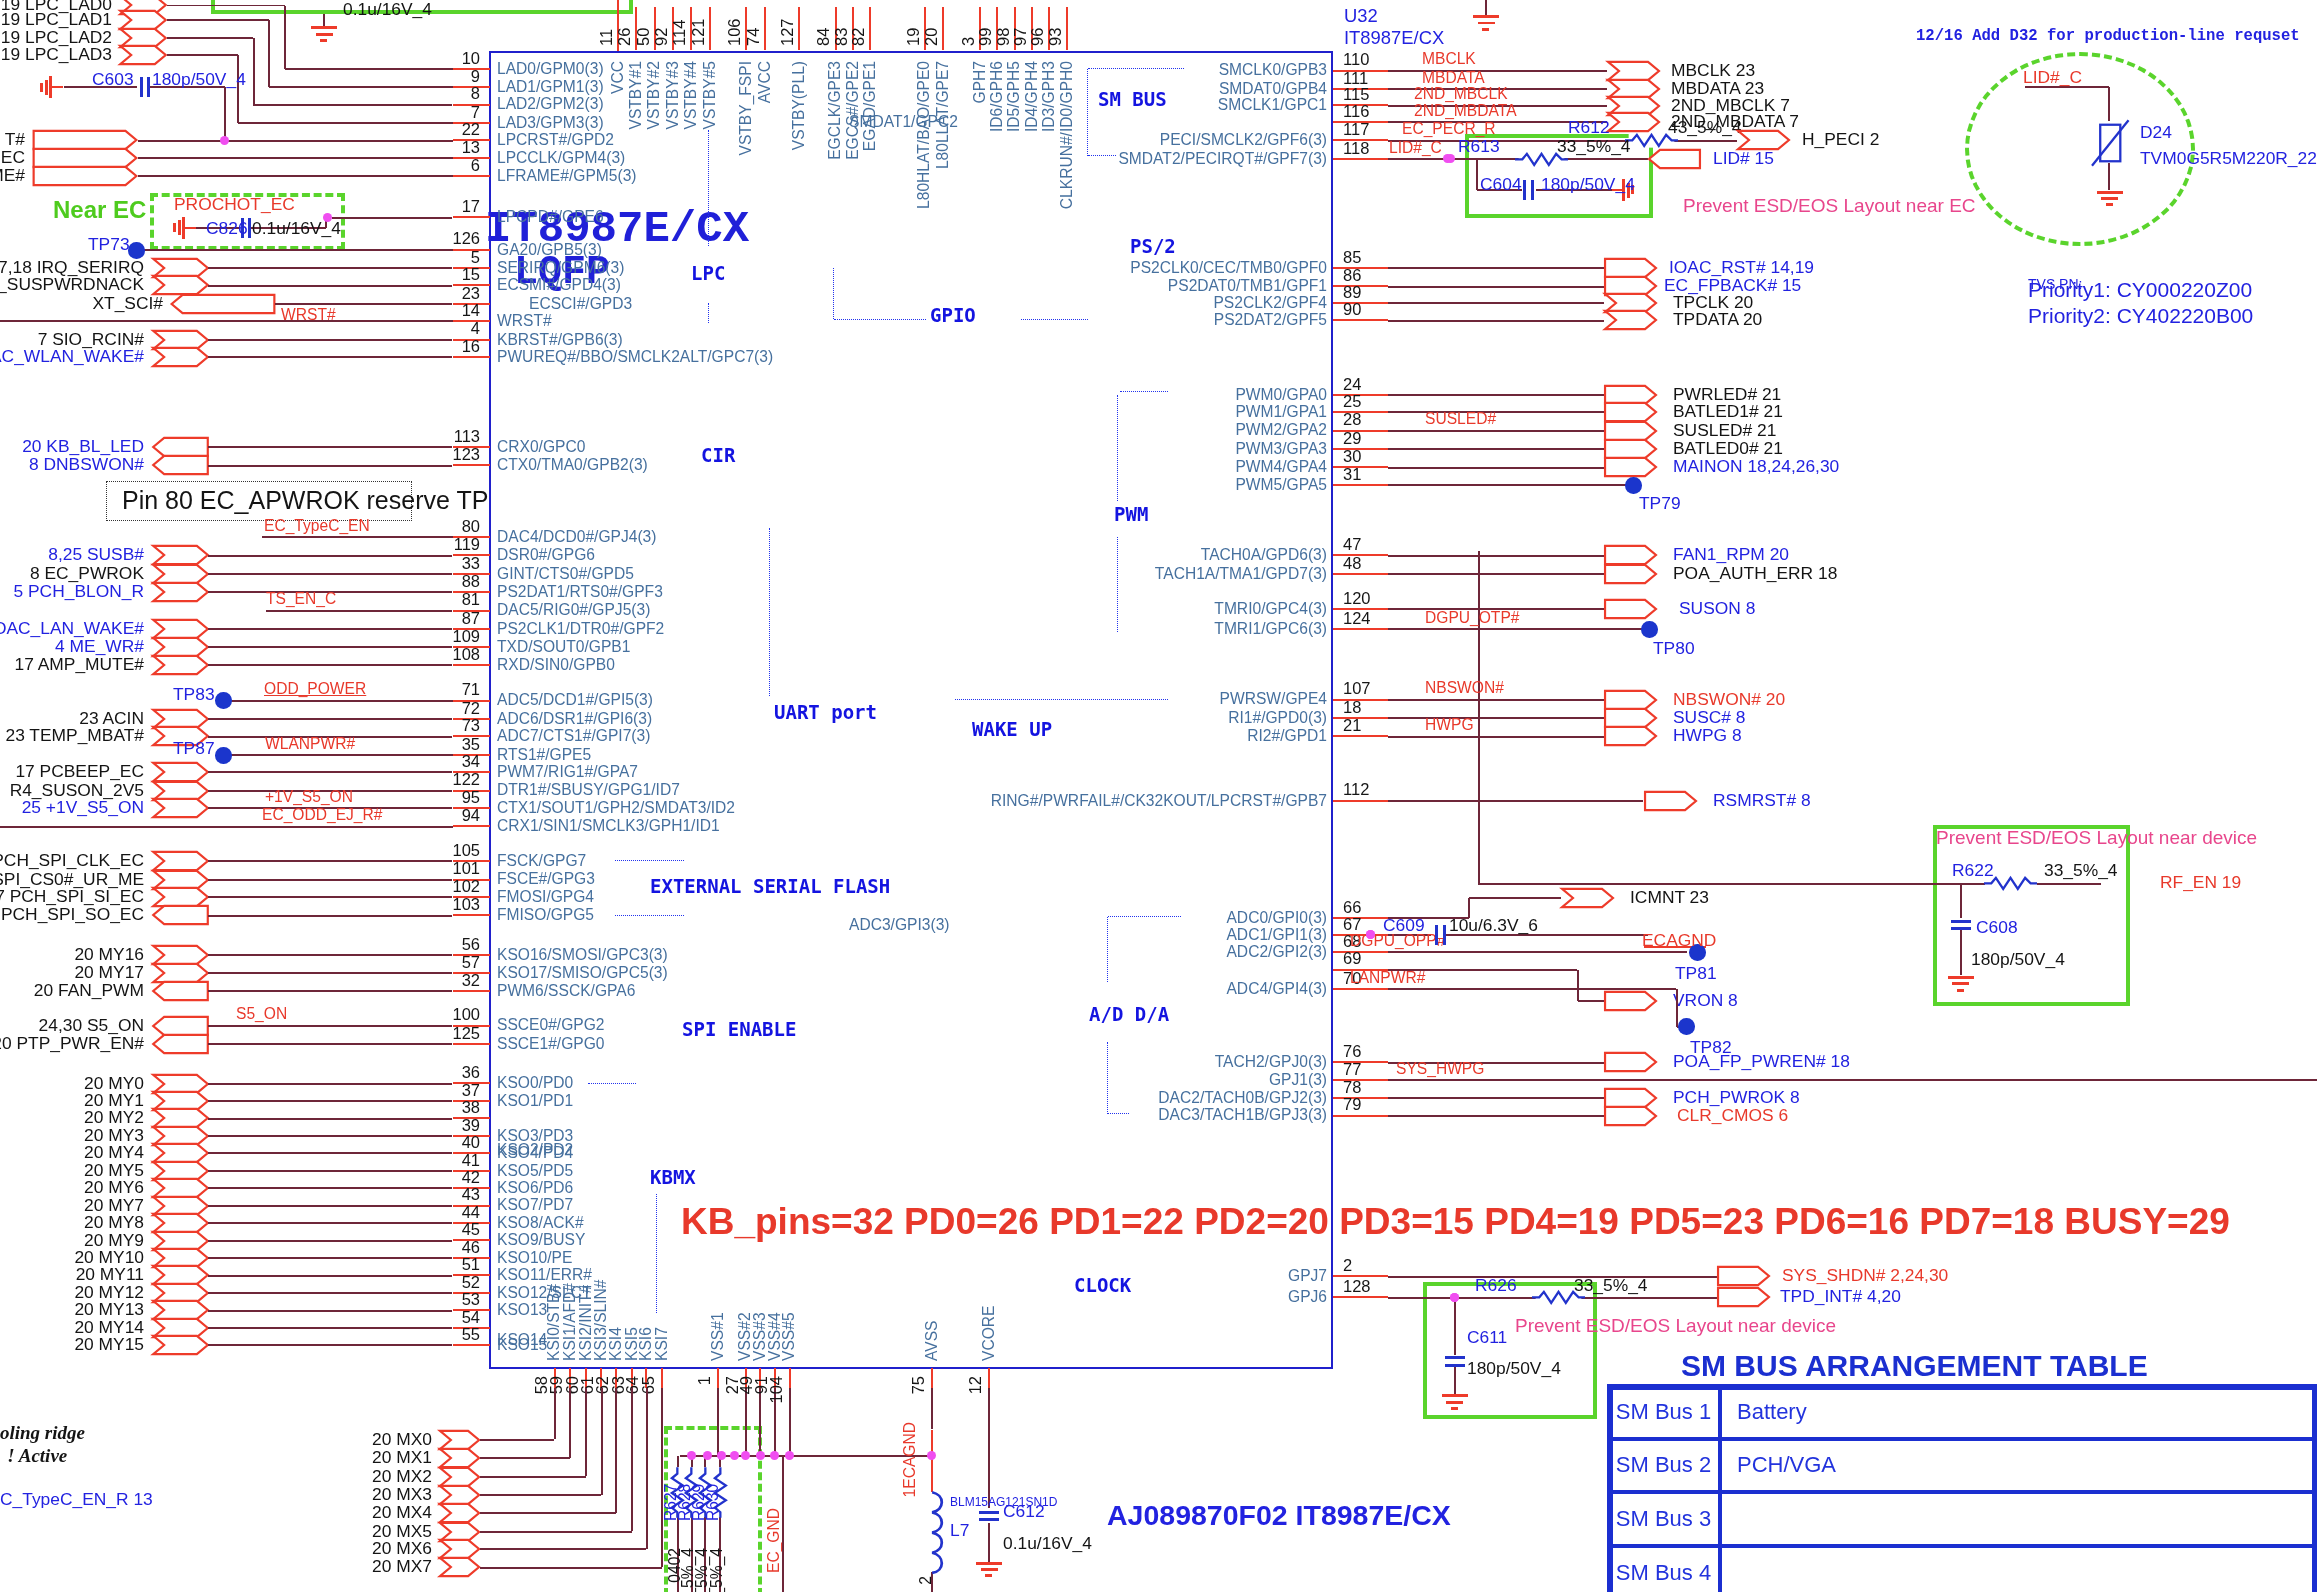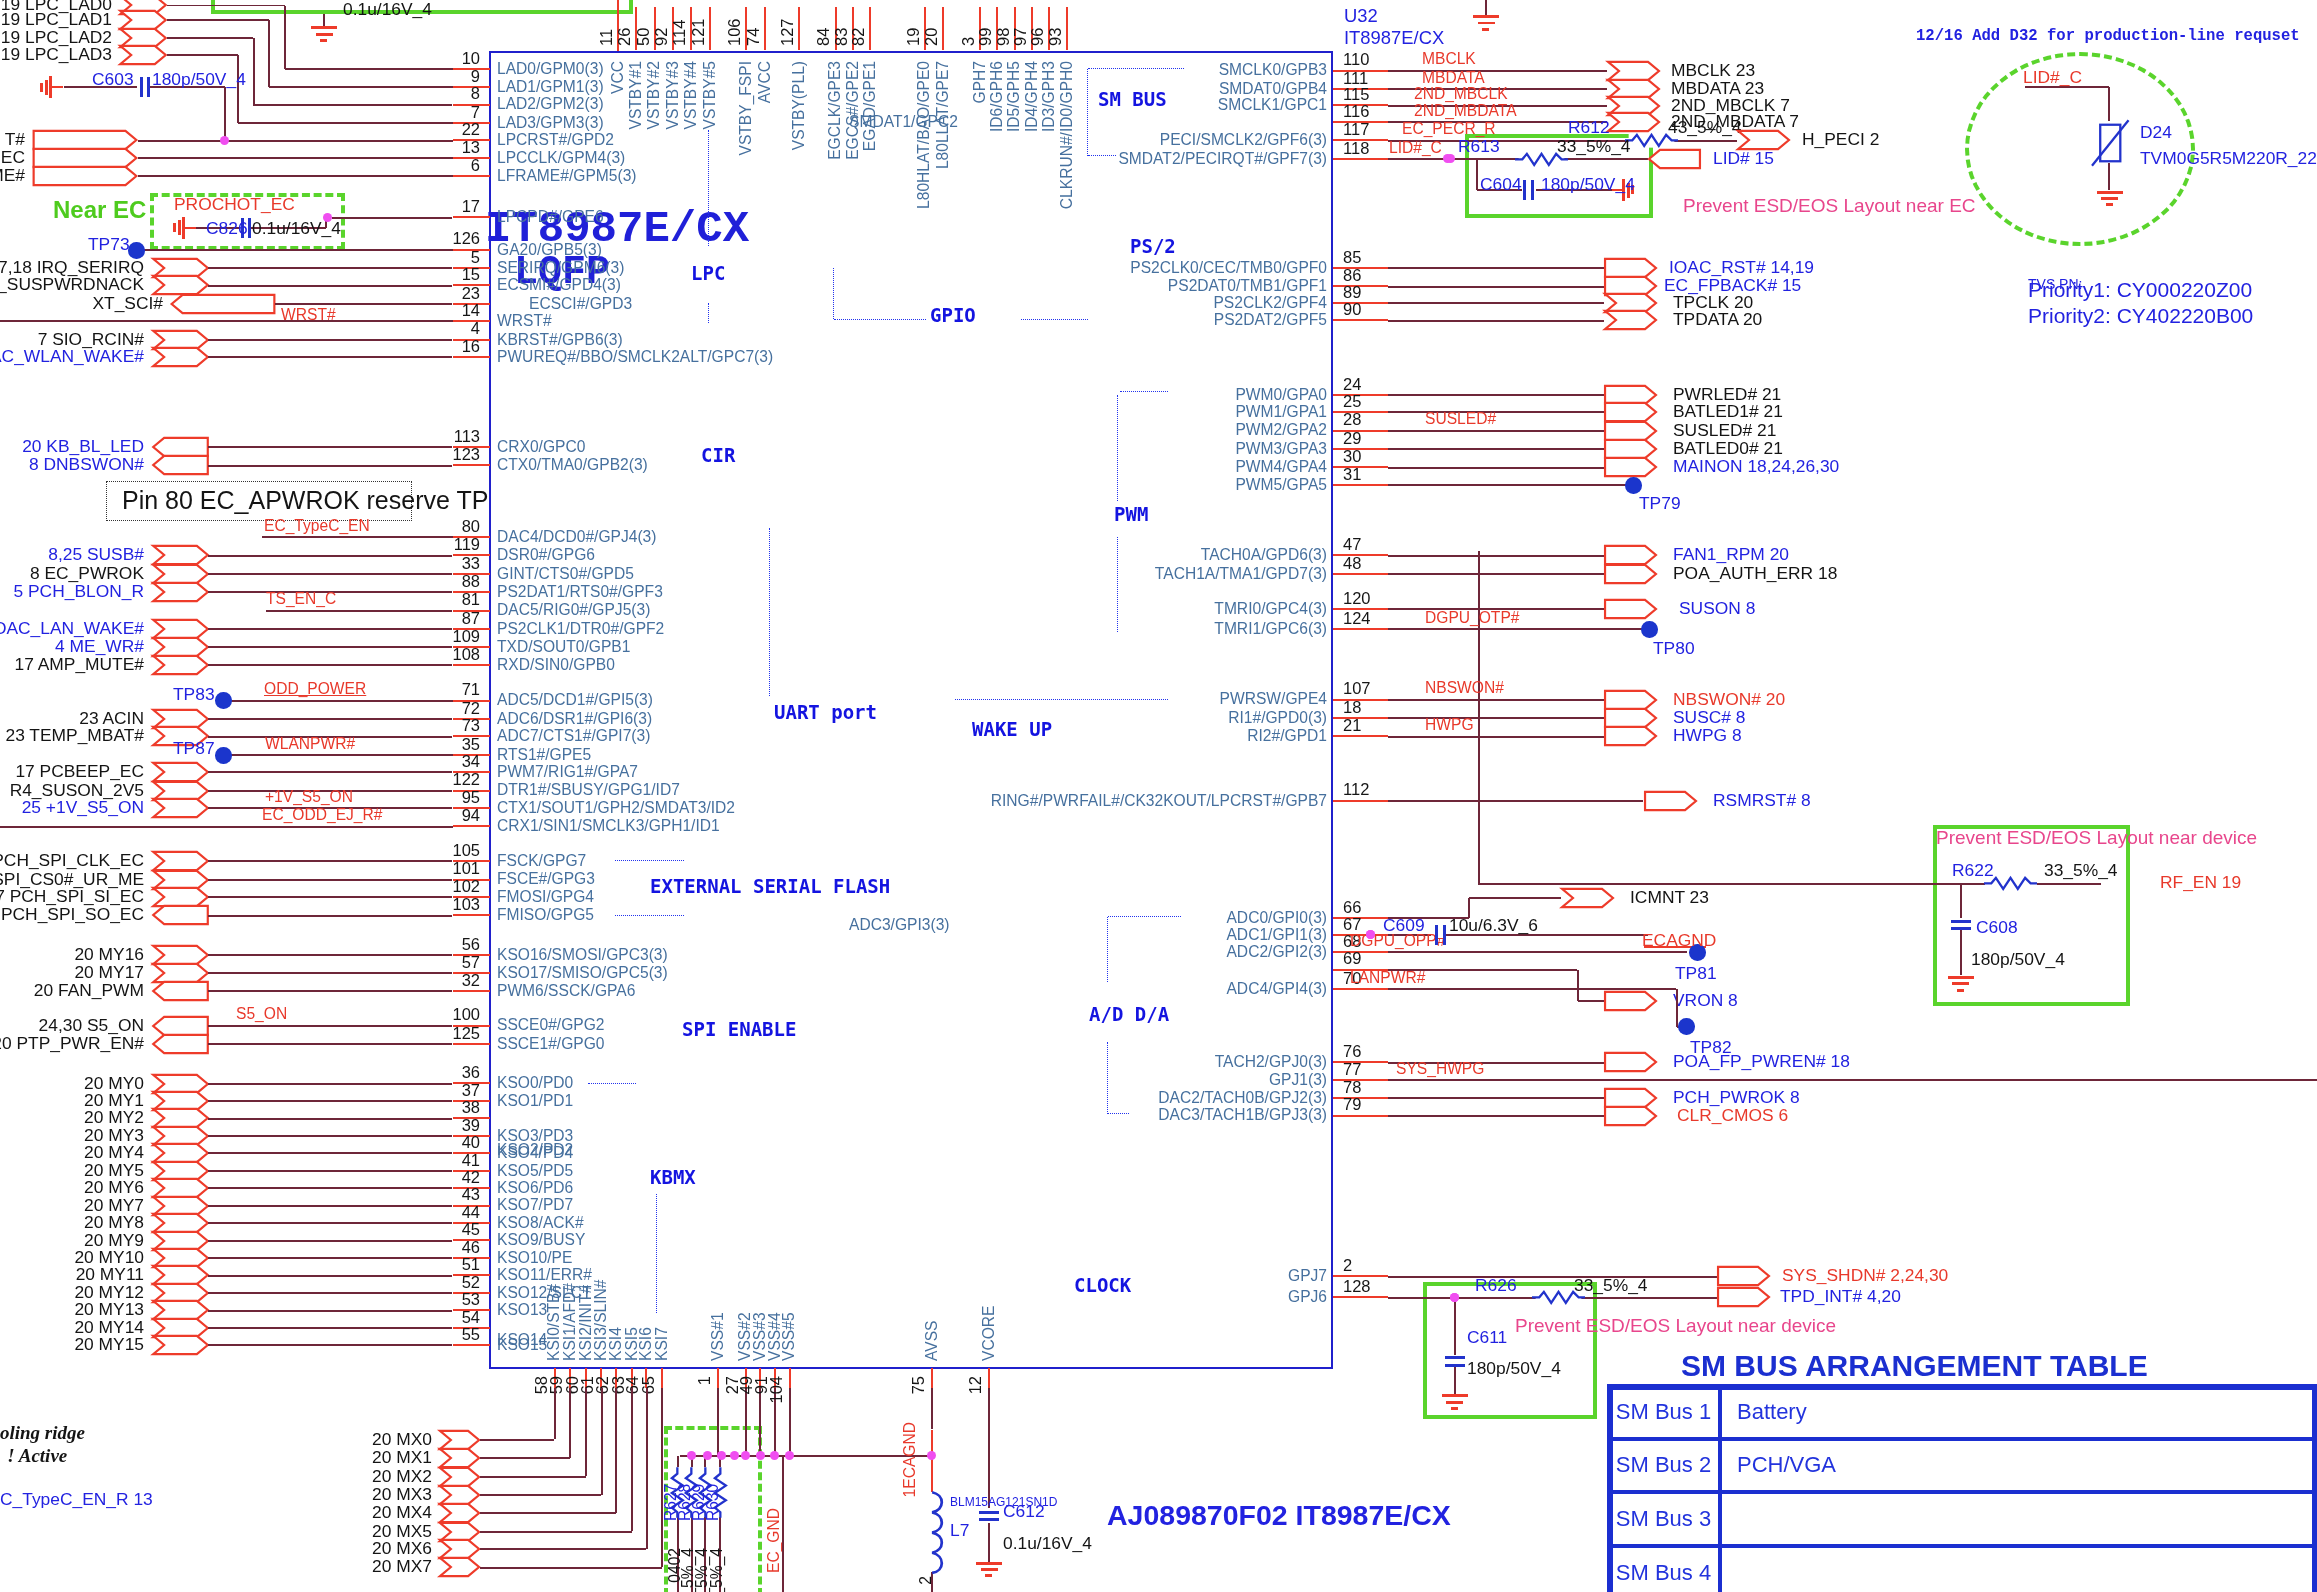--- a/index.html
+++ b/index.html
@@ -36,20 +36,21 @@
 </style>
 </head>
 <body>
 
 <div id="canvas">
   <div id="ic-body"></div>
   <div class="t title">IT8987E/CX</div>
   <div class="t subtitle">LQFP</div>
   <div class="t refdes">U32</div>
   <div class="t refpart">IT8987E/CX</div>
+  <div class="t kbline">KB_pins=32 PD0=26 PD1=22 PD2=20 PD3=15 PD4=19 PD5=23 PD6=16 PD7=18 BUSY=29</div>
   <div class="t footer">AJ089870F02  IT8987E/CX</div>
   <div class="t tabletitle">SM BUS ARRANGEMENT TABLE</div>
   <div id="layers">
       <div class="ln" style="left: 211px; top: -27.5px; width: 422px; height: 41px; border: 4.6px solid rgb(90, 212, 44); box-sizing: border-box;"></div>
       <div class="ln" style="left: 1465px; top: 134px; width: 188px; height: 84px; border: 4.6px solid rgb(90, 212, 44); box-sizing: border-box;"></div>
       <div class="ln" style="left: 1933px; top: 825px; width: 197px; height: 181px; border: 4.6px solid rgb(90, 212, 44); box-sizing: border-box;"></div>
       <div class="ln" style="left: 1423px; top: 1282px; width: 174px; height: 137px; border: 4.6px solid rgb(90, 212, 44); box-sizing: border-box;"></div>
       <div class="ln" style="left: 150px; top: 193px; width: 195px; height: 57px; border: 4.6px dashed rgb(90, 212, 44); box-sizing: border-box;"></div>
       <div class="ln" style="left: 664px; top: 1426px; width: 98px; height: 170px; border: 4.6px dashed rgb(90, 212, 44); box-sizing: border-box;"></div>
       <div class="ln" style="left: 1965px; top: 52px; width: 230px; height: 194px; border: 4.6px dashed rgb(90, 212, 44); border-radius: 50%; box-sizing: border-box;"></div>

